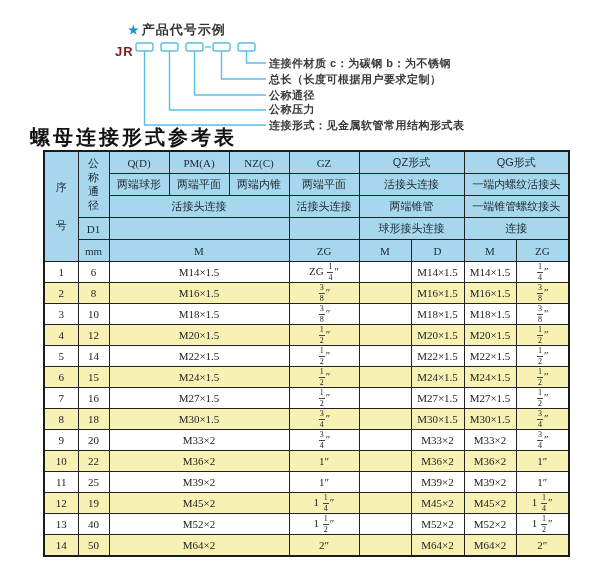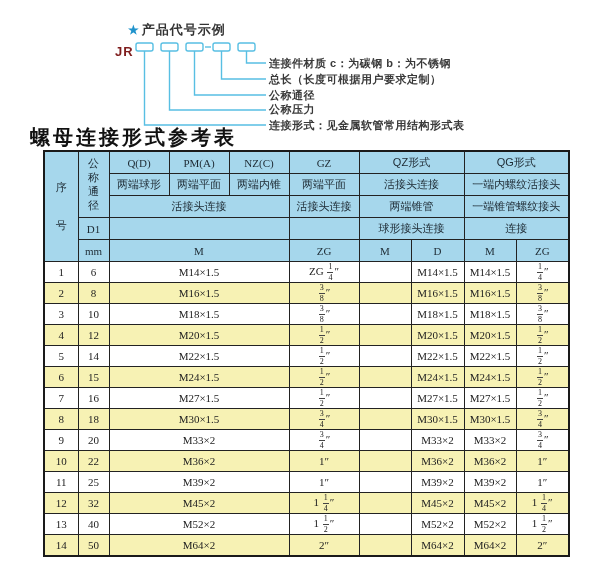--- a/index.html
+++ b/index.html
@@ -290,21 +290,21 @@
       <td>25</td>
       <td colspan="3">M39×2</td>
       <td>1″</td>
       <td></td>
       <td>M39×2</td>
       <td>M39×2</td>
       <td>1″</td>
     </tr>
         <tr>
       <td>12</td>
-      <td>32</td>
+      <td>19</td>
       <td colspan="3">M45×2</td>
       <td>1 <span class="frac"><span class="n">1</span><span class="d">4</span></span>″</td>
       <td></td>
       <td>M45×2</td>
       <td>M45×2</td>
       <td>1 <span class="frac"><span class="n">1</span><span class="d">4</span></span>″</td>
     </tr>
         <tr>
       <td>13</td>
       <td>40</td>

